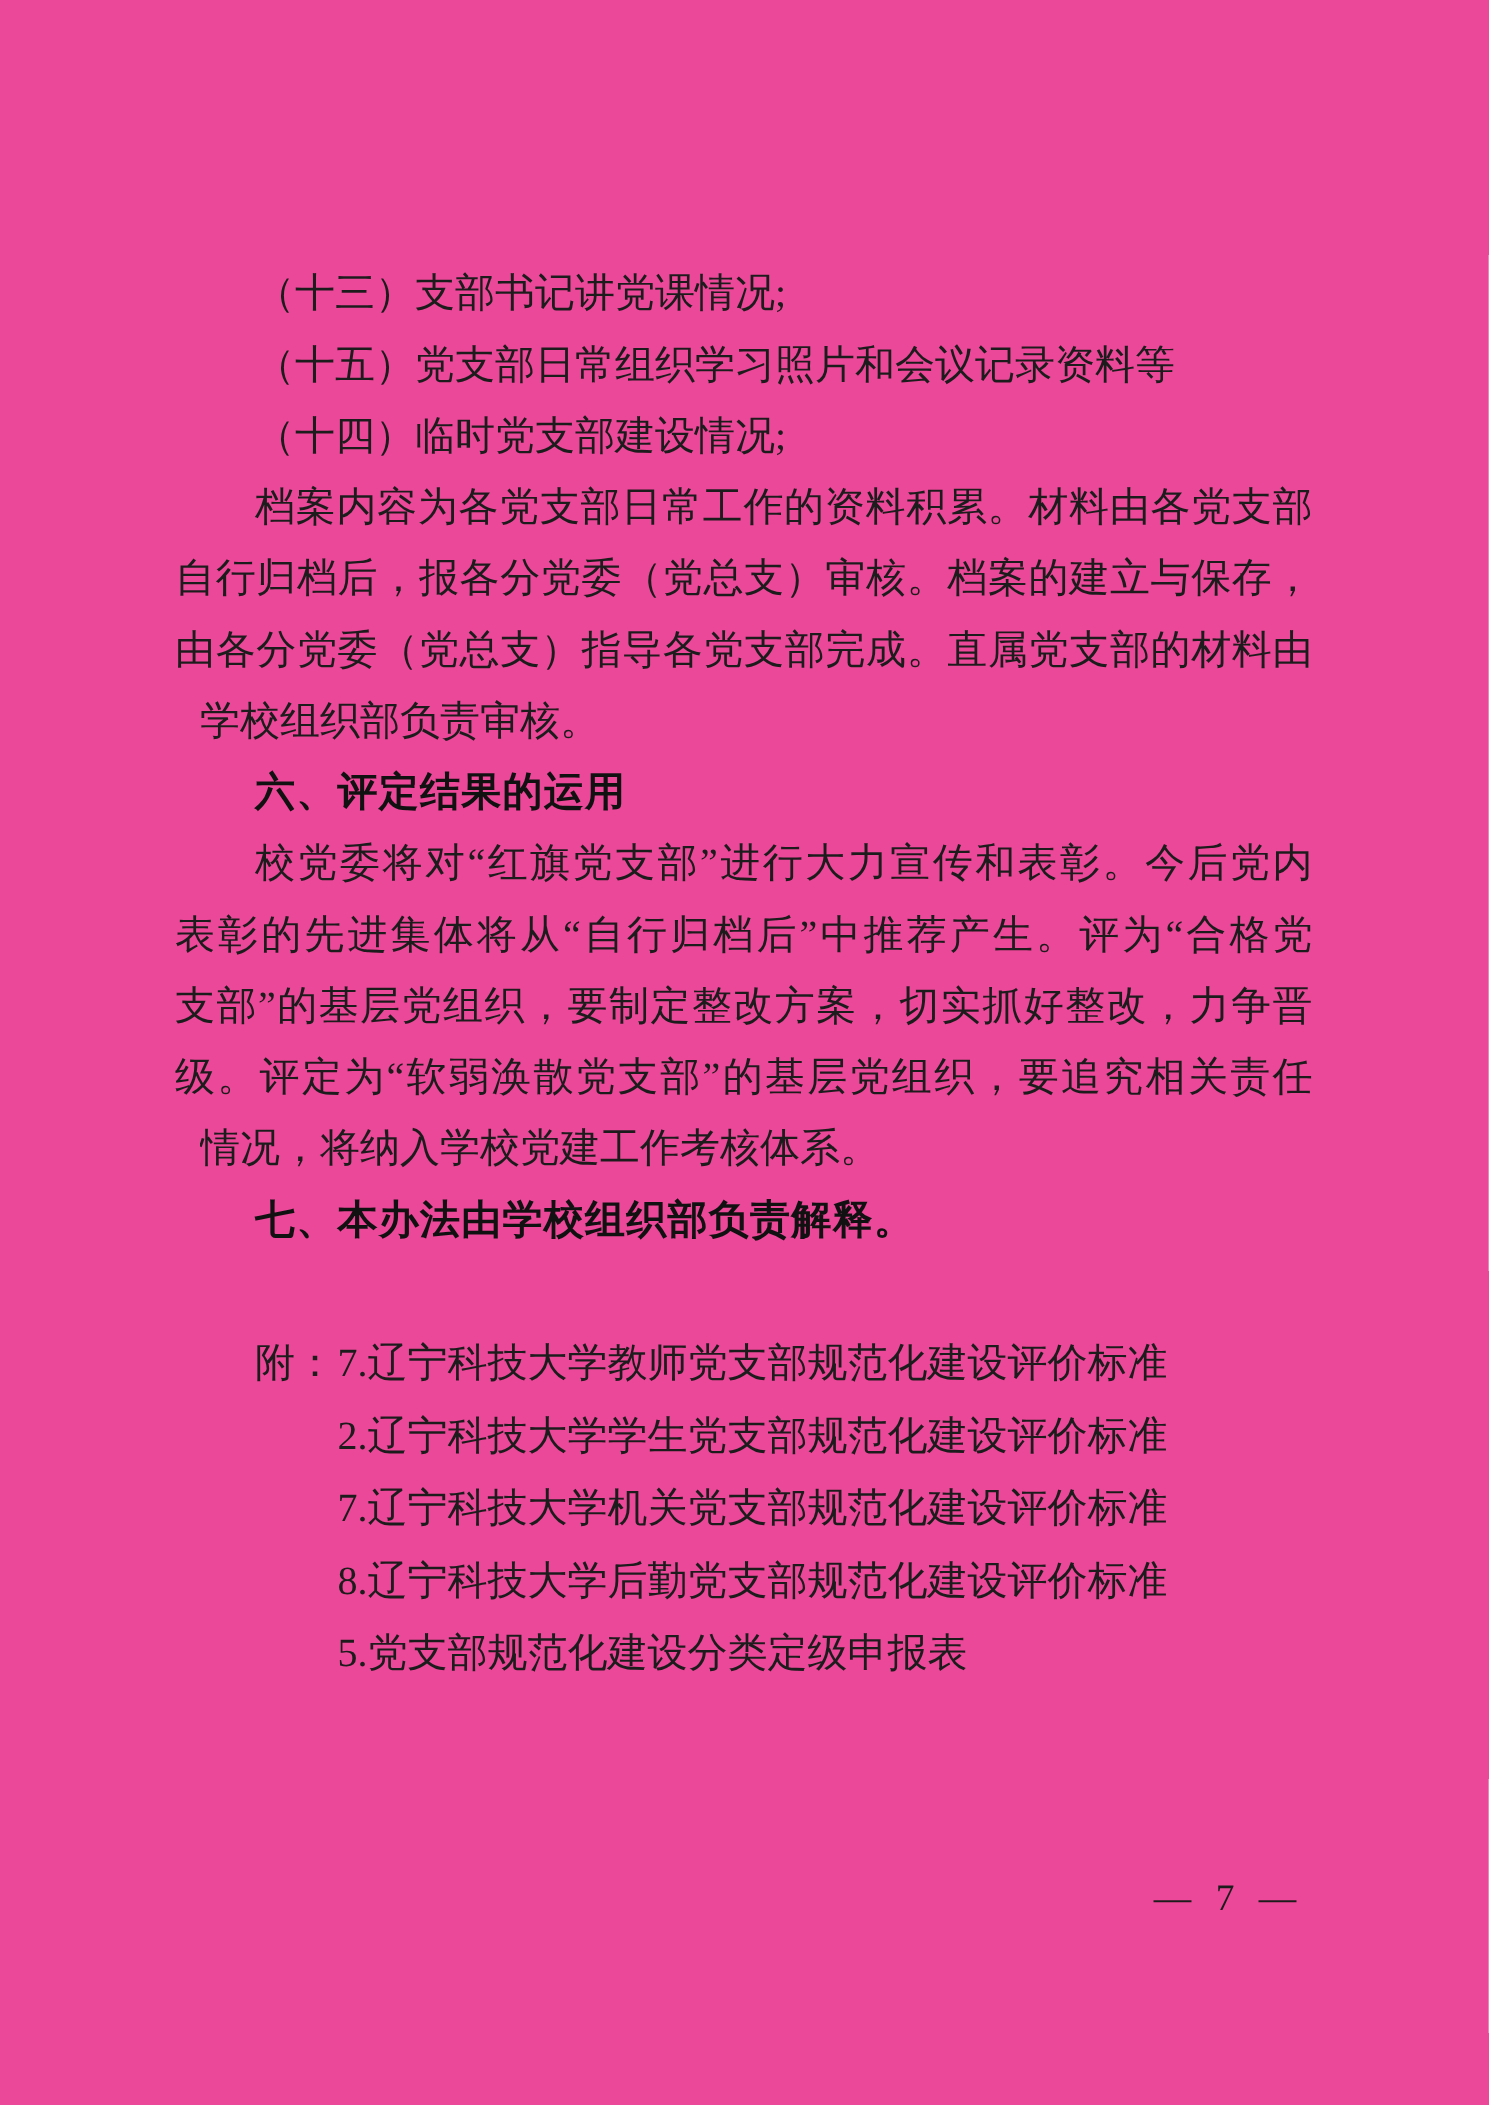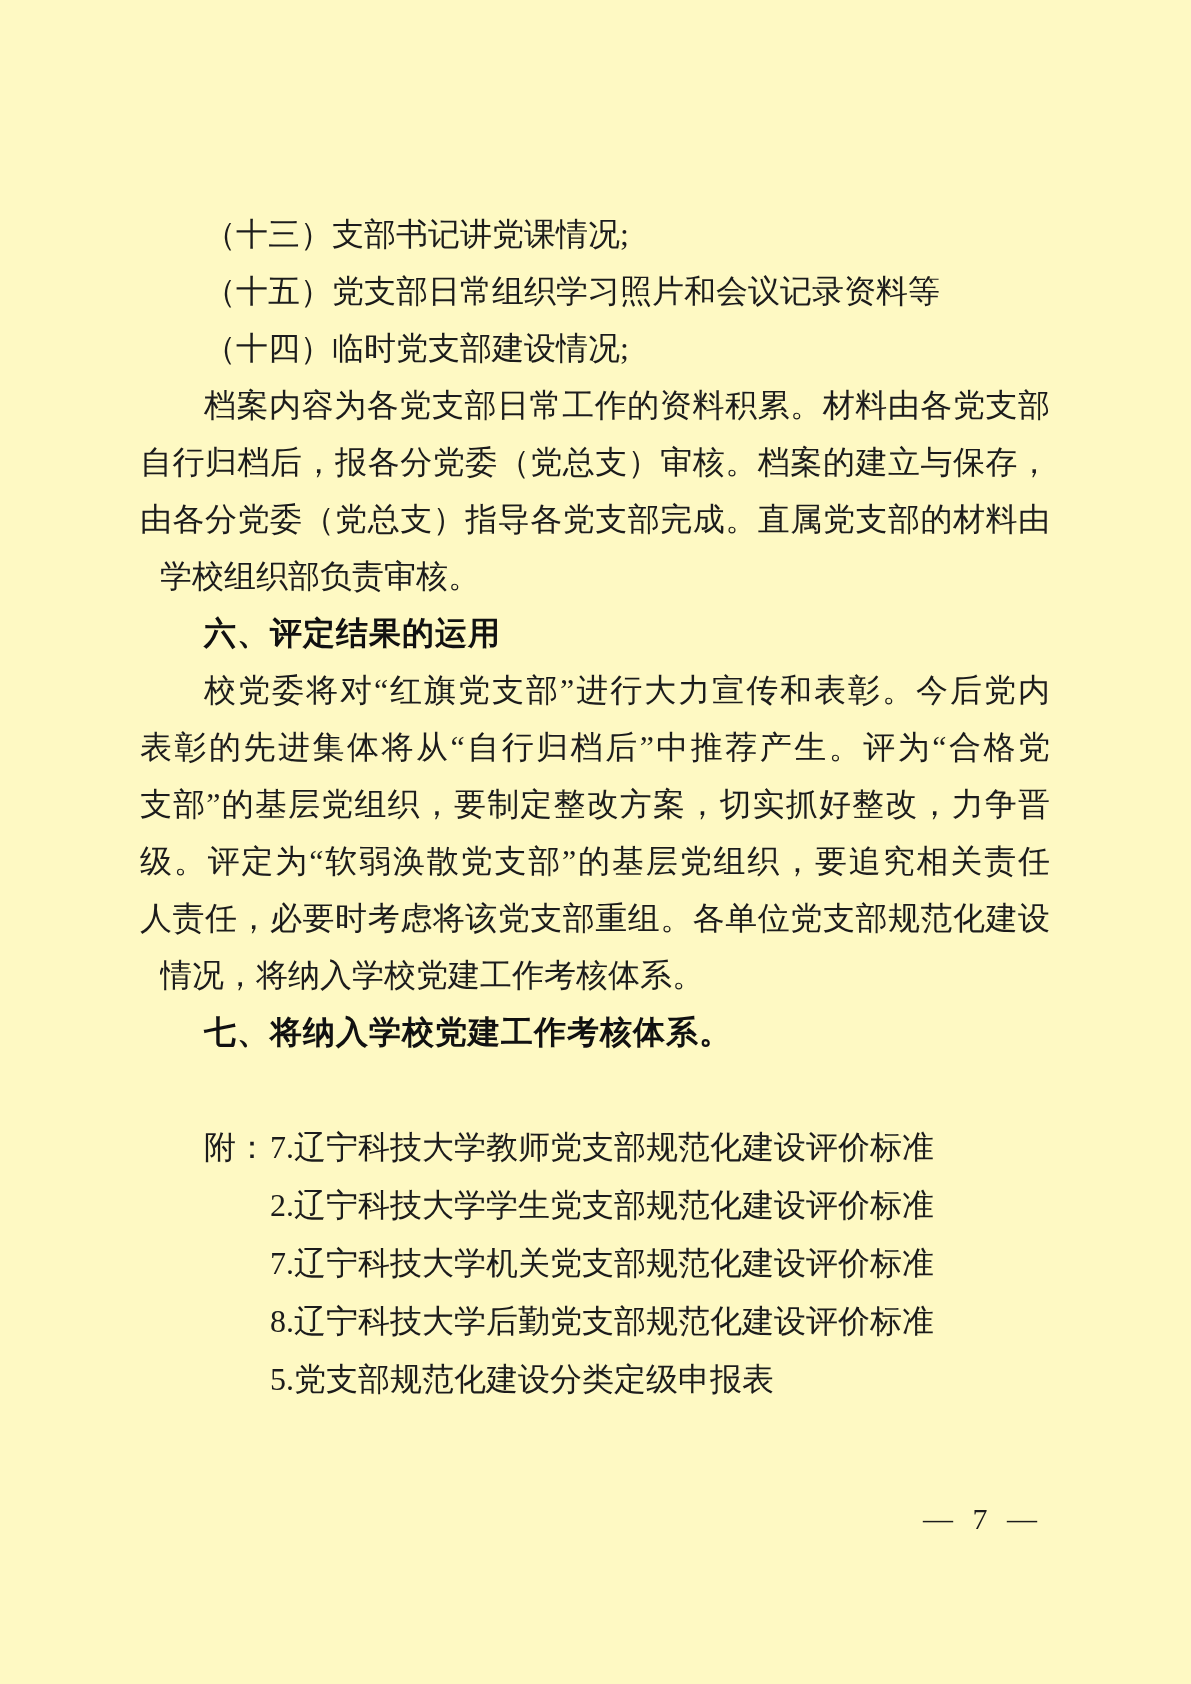--- a/index.html
+++ b/index.html
@@ -5,21 +5,21 @@
   * { margin: 0; padding: 0; box-sizing: border-box; }
   html, body {
     background: #e8e8e8;
     font-family: "Liberation Serif", "DejaVu Serif", serif;
   }
   .page {
     position: relative;
     width: 1191px;
     height: 1684px;
     margin: 0 auto;
-    background: #fef9c3;
+    background: #ec4899;
     color: #1c1c1c;
     overflow: hidden;
   }
   .body-text {
     position: absolute;
     top: 206px;
     left: 140px;
     width: 910px;
     font-size: 32px;
     line-height: 57px;
@@ -96,25 +96,24 @@
         <div class="line">学校组织部负责审核。</div>
       </div>
 
     <div class="heading">六、评定结果的运用</div>
 
     <div class="block para">
         <div class="line">校党委将对“红旗党支部”进行大力宣传和表彰。今后党内</div>
         <div class="line">表彰的先进集体将从“自行归档后”中推荐产生。评为“合格党</div>
         <div class="line">支部”的基层党组织，要制定整改方案，切实抓好整改，力争晋</div>
         <div class="line">级。评定为“软弱涣散党支部”的基层党组织，要追究相关责任</div>
-        <div class="line">人责任，必要时考虑将该党支部重组。各单位党支部规范化建设</div>
         <div class="line">情况，将纳入学校党建工作考核体系。</div>
       </div>
 
-    <div class="heading">七、将纳入学校党建工作考核体系。</div>
+    <div class="heading">七、本办法由学校组织部负责解释。</div>
 
     <div class="attachments">
       <div class="attach-label">附：</div>
       <div class="attach-items">
           <div class="line">7.辽宁科技大学教师党支部规范化建设评价标准</div>
           <div class="line">2.辽宁科技大学学生党支部规范化建设评价标准</div>
           <div class="line">7.辽宁科技大学机关党支部规范化建设评价标准</div>
           <div class="line">8.辽宁科技大学后勤党支部规范化建设评价标准</div>
           <div class="line">5.党支部规范化建设分类定级申报表</div>
         </div>

